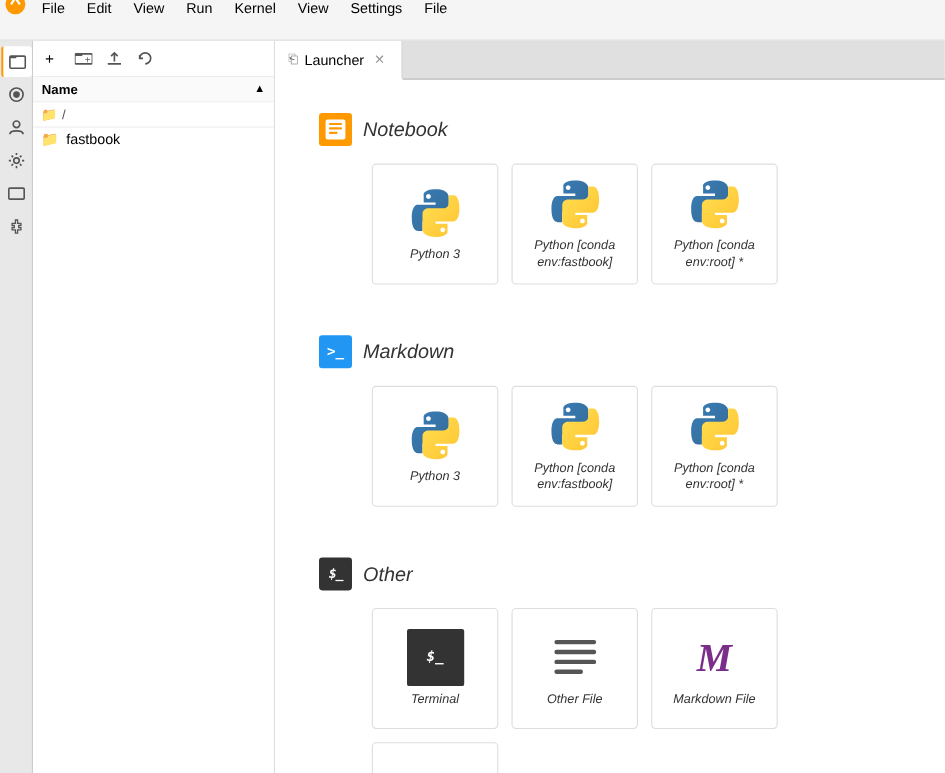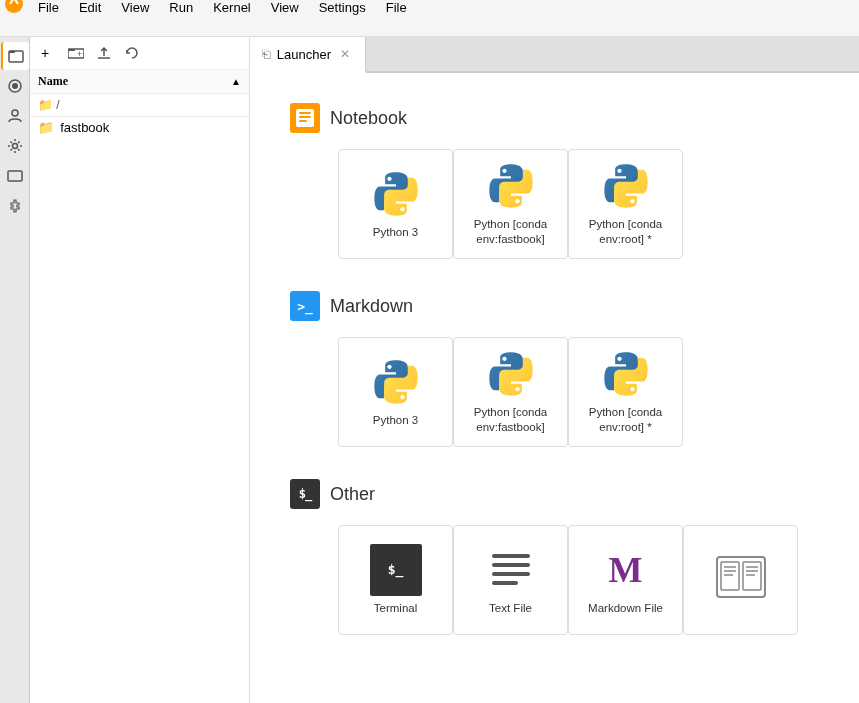--- a/index.html
+++ b/index.html
@@ -15,47 +15,47 @@
 
     
     .icon-sidebar { width: 30px; background: #e8e8e8; border-right: 1px solid #ccc; display: flex; flex-direction: column; align-items: center; padding-top: 5px; gap: 2px; flex-shrink: 0; }
     .icon-sidebar-btn { width: 28px; height: 28px; display: flex; align-items: center; justify-content: center; border-radius: 3px; cursor: pointer; color: #555; font-size: 14px; }
     .icon-sidebar-btn.active { background: #fff; border-left: 2px solid #f90; }
 
     
     .file-panel { width: 220px; background: #fff; border-right: 1px solid #ddd; display: flex; flex-direction: column; flex-shrink: 0; }
     .file-panel-toolbar { display: flex; align-items: center; padding: 4px 6px; gap: 4px; border-bottom: 1px solid #eee; }
     .toolbar-btn { width: 24px; height: 24px; display: flex; align-items: center; justify-content: center; cursor: pointer; border-radius: 3px; color: #555; font-size: 14px; }
-    .file-panel-header { display: flex; align-items: center; justify-content: space-between; padding: 4px 8px; border-bottom: 1px solid #eee; background: #fafafa; font-family: Liberation Serif, serif; }
+    .file-panel-header { display: flex; align-items: center; justify-content: space-between; padding: 4px 8px; border-bottom: 1px solid #eee; background: #fafafa; }
     .file-panel-header-label { font-weight: 600; font-size: 12px; }
     .file-panel-path { padding: 4px 8px; font-size: 12px; color: #555; border-bottom: 1px solid #eee; }
     .file-item { display: flex; align-items: center; padding: 3px 8px; gap: 6px; cursor: pointer; font-size: 13px; }
     .folder-icon { color: #666; font-size: 13px; }
 
     
     .main-area { flex: 1; display: flex; flex-direction: column; overflow: hidden; background: #f0f0f0; }
 
     
     .tab-bar { display: flex; align-items: stretch; background: #e0e0e0; border-bottom: 2px solid #ccc; height: 36px; flex-shrink: 0; }
     .tab { display: flex; align-items: center; gap: 6px; padding: 0 12px; background: #fff; border-right: 1px solid #ccc; border-bottom: 2px solid #fff; margin-bottom: -2px; cursor: pointer; font-size: 13px; min-width: 100px; }
     .tab-icon { font-size: 11px; color: #666; }
     .tab-close { margin-left: auto; width: 16px; height: 16px; display: flex; align-items: center; justify-content: center; border-radius: 3px; cursor: pointer; color: #999; font-size: 12px; }
 
     
     .launcher { flex: 1; overflow-y: auto; background: #fff; padding: 30px 40px; }
-    .section { margin-bottom: 32px; }
+    .section { margin-bottom: 46px; font-style: italic; }
     .section-header { display: flex; align-items: center; gap: 10px; margin-bottom: 16px; }
     .section-icon { width: 30px; height: 30px; display: flex; align-items: center; justify-content: center; border-radius: 3px; color: #fff; font-size: 16px; font-weight: bold; flex-shrink: 0; }
     .section-icon.notebook { background: #f90; }
     .section-icon.console { background: #2196F3; }
     .section-icon.other { background: #333; }
     .section-title { font-size: 18px; font-weight: 300; color: #333; }
 
     
-    .cards-row { display: flex; gap: 0; flex-wrap: wrap; padding-left: 48px; }
+    .cards-row { display: flex; gap: 12px; flex-wrap: wrap; padding-left: 48px; }
     .card { width: 115px; height: 110px; border: 1px solid #ddd; border-radius: 4px; background: #fff; display: flex; flex-direction: column; align-items: center; justify-content: center; cursor: pointer; padding: 10px; text-align: center; transition: box-shadow 0.1s; }
     .card-icon { width: 60px; height: 50px; display: flex; align-items: center; justify-content: center; margin-bottom: 6px; }
     .card-label { font-size: 11.5px; color: #333; line-height: 1.3; }
 
     
     .python-icon svg { width: 52px; height: 52px; }
 
     
     .terminal-card-icon { width: 52px; height: 52px; background: #333; border-radius: 2px; display: flex; align-items: center; justify-content: center; color: #fff; font-family: monospace; font-size: 13px; font-weight: bold; }
 
@@ -341,21 +341,21 @@
 
           <div class="card">
             <div class="card-icon">
               <div class="textfile-icon">
                 <div class="textfile-line" style="width:100%"></div>
                 <div class="textfile-line" style="width:100%"></div>
                 <div class="textfile-line" style="width:100%"></div>
                 <div class="textfile-line" style="width:70%"></div>
               </div>
             </div>
-            <div class="card-label">Text File</div>
+            <div class="card-label">Other File</div>
           </div>
 
           <div class="card">
             <div class="card-icon">
               <div class="markdown-icon">M</div>
             </div>
             <div class="card-label">Markdown File</div>
           </div>
 
           <div class="card">

